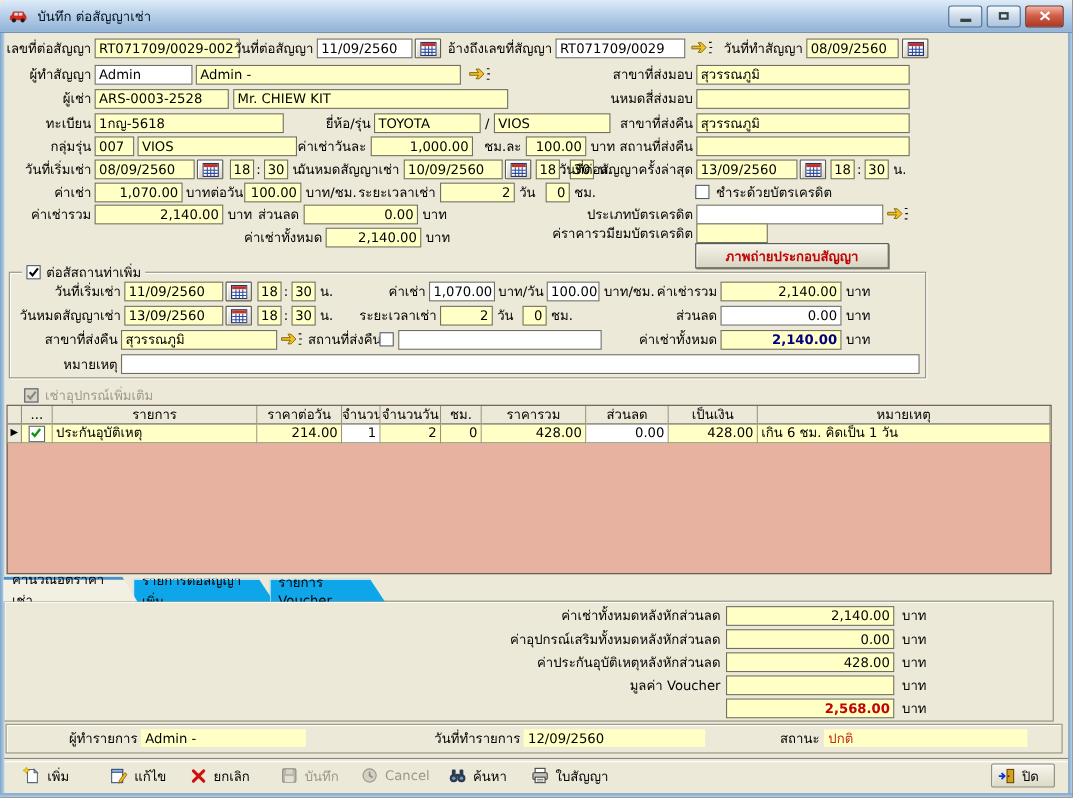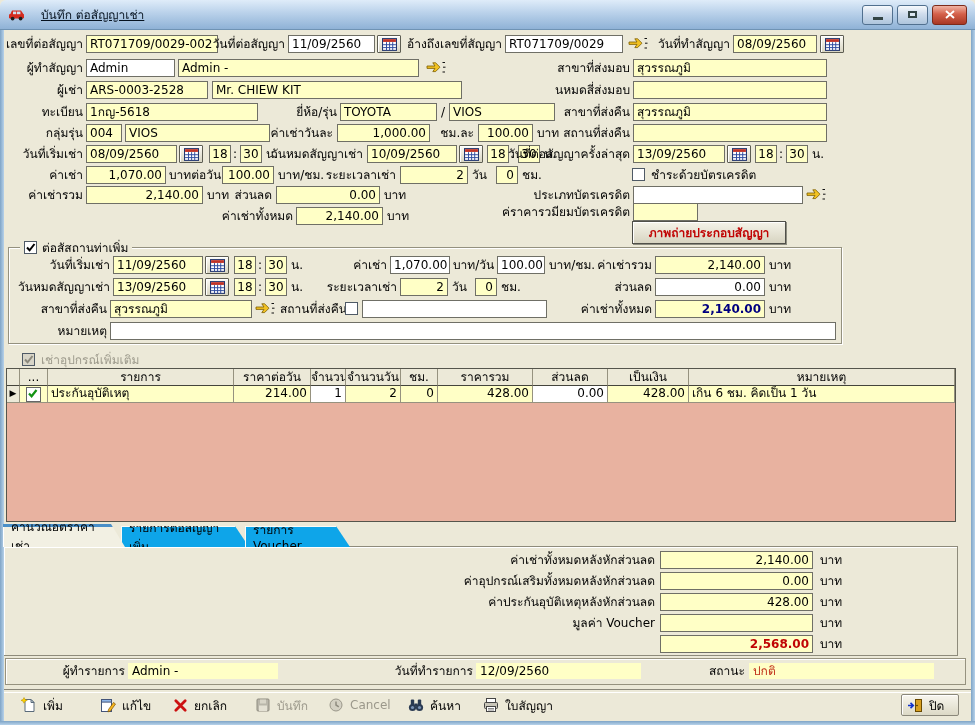--- a/index.html
+++ b/index.html
@@ -5,21 +5,21 @@
   html,body{margin:0;padding:0;background:#555;}
   .window{position:relative;width:975px;height:725px;background:#ece9d8;overflow:hidden;
     font-family:"DejaVu Sans",sans-serif;font-size:12px;color:#000;}
   
   .frame{position:absolute;background:linear-gradient(90deg,#7fa4c6,#b7d2ea);}
   .frame.b{background:linear-gradient(#7fa4c6,#b7d2ea);}
   
   .titlebar{position:absolute;left:0;top:0;width:975px;height:30px;box-sizing:border-box;
     background:linear-gradient(#dfecf9,#b9d1ea 45%,#8fb2d6);border-bottom:1px solid #6f93b4;
     display:flex;align-items:center;padding:0 8px;border-radius:6px 6px 0 0;}
-  .title-text{margin-left:16px;font-size:12px;color:#06121f;text-decoration:underline;}
+  .title-text{margin-left:9px;font-size:12px;color:#06121f;}
   .winbtns{margin-left:auto;display:flex;gap:4px;}
   .winbtn{width:29px;height:18px;border:1px solid #51708f;border-radius:3px;
     background:linear-gradient(#f7fafd,#cfdcec 45%,#aec5dc);display:flex;align-items:center;justify-content:center;}
   .winbtn.close{width:33px;background:linear-gradient(#f0b4a4,#d4604a 45%,#a93824);border-color:#7c2a1a;}
   .glyph-min{width:10px;height:3px;background:#344;margin-top:8px;}
   .glyph-max{width:9px;height:7px;border:2px solid #344;box-sizing:border-box;background:#dde8f2;}
   
   .l{position:absolute;height:18px;line-height:18px;white-space:nowrap;text-align:right;}
   .ll{text-align:left;}
   .i{position:absolute;height:18px;box-sizing:border-box;background:#ffffc6;border:1px solid #6f6f66;
@@ -59,21 +59,21 @@
     background:#ece9d8;border:1px solid #8e8b7b;box-shadow:inset 1px 1px 0 #fff;}
   
   .statusbar{position:absolute;left:5px;top:658px;width:961px;height:27px;box-sizing:border-box;
     background:#ece9d8;border:1px solid #96927f;box-shadow:inset 1px 1px 0 #fff;}
   .ybox{position:absolute;height:16px;background:#ffffc6;line-height:16px;padding:0 4px;box-sizing:border-box;white-space:nowrap;}
   
   .sep{position:absolute;left:2px;top:689px;width:969px;height:2px;border-top:1px solid #8a877a;border-bottom:1px solid #fff;}
   .tbtn{position:absolute;top:694px;height:22px;display:flex;align-items:center;gap:6px;padding:0 5px;}
   .tbtn.dis{color:#9b988b;}
   .closebtn{border:1px solid #8a877a;border-radius:2px;background:linear-gradient(#f8f6ee,#dcd9c6);box-shadow:inset 1px 1px 0 #fff;}
-  .photobtn{position:absolute;left:632px;top:221px;width:154px;height:23px;box-sizing:border-box;
+  .photobtn{position:absolute;left:632px;top:221px;width:176px;height:23px;box-sizing:border-box;
     background:linear-gradient(#f5f3e9,#d7d4c1);border:1px solid #50504a;box-shadow:inset 1px 1px 0 #fff,1px 1px 0 #8d8d80;
     display:flex;align-items:center;justify-content:center;font-weight:bold;color:#c00404;}
   .navy{color:#000080;font-weight:bold;}
   .red{color:#c00404;font-weight:bold;}
   .dim{color:#9d9a8c;}
   .arrow{font-size:9px;line-height:15px;}
 </style>
 </head>
 <body>
 
@@ -170,21 +170,21 @@
   <div class="l" style="left:-80px;top:103px;width:163px">ทะเบียน</div>
   <div class="i" style="left:86px;top:103px;width:172px">1กญ-5618</div>
   <div class="l" style="left:187px;top:103px;width:150px">ยี่ห้อ/รุ่น</div>
   <div class="i" style="left:340px;top:103px;width:97px">TOYOTA</div>
   <div class="l ll" style="left:441px;top:103px;width:7px">/</div>
   <div class="i" style="left:449px;top:103px;width:106px">VIOS</div>
   <div class="l" style="left:480px;top:103px;width:150px">สาขาที่ส่งคืน</div>
   <div class="i" style="left:633px;top:103px;width:194px">สุวรรณภูมิ</div>
 
   <div class="l" style="left:-80px;top:124px;width:163px">กลุ่มรุ่น</div>
-  <div class="i" style="left:86px;top:124px;width:36px">004</div>
+  <div class="i" style="left:86px;top:124px;width:36px">007</div>
   <div class="i" style="left:125px;top:124px;width:145px">VIOS</div>
   <div class="l" style="left:183px;top:124px;width:150px">ค่าเช่าวันละ</div>
   <div class="i n" style="left:337px;top:124px;width:93px">1,000.00</div>
   <div class="l" style="left:324px;top:124px;width:150px">ชม.ละ</div>
   <div class="i n" style="left:478px;top:124px;width:55px">100.00</div>
   <div class="l ll" style="left:537px;top:124px;width:30px">บาท</div>
   <div class="l" style="left:480px;top:124px;width:150px">สถานที่ส่งคืน</div>
   <div class="i" style="left:633px;top:124px;width:194px"></div>
 
   <div class="l" style="left:-80px;top:145px;width:163px">วันที่เริ่มเช่า</div>

